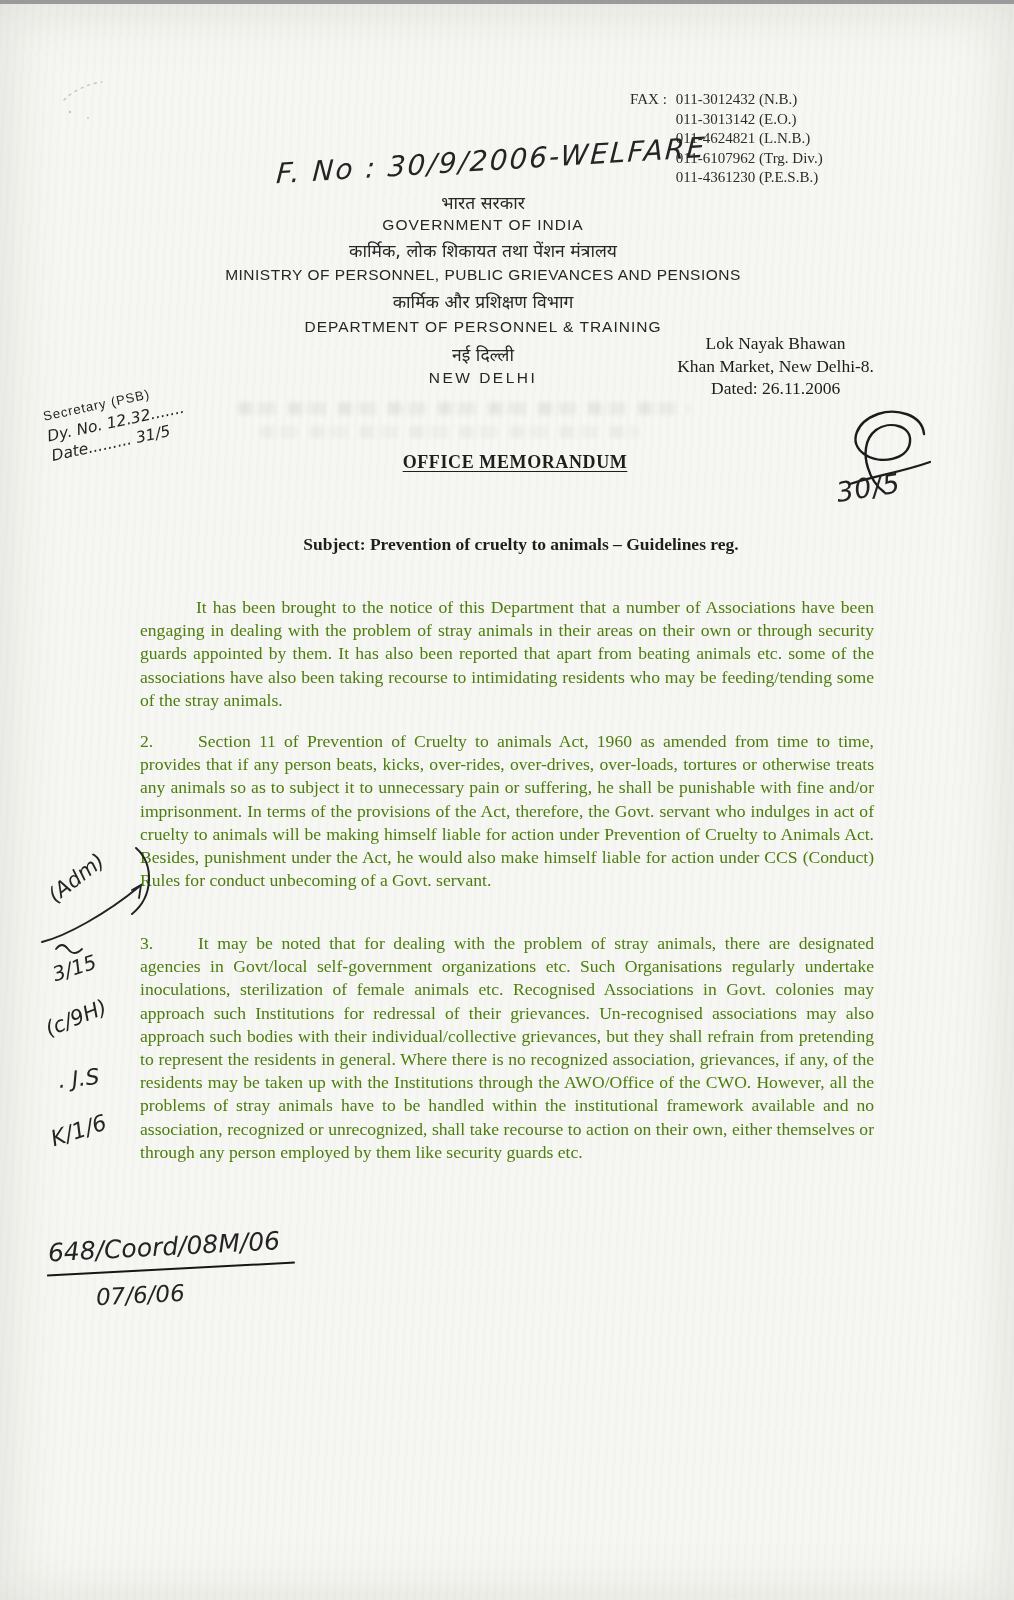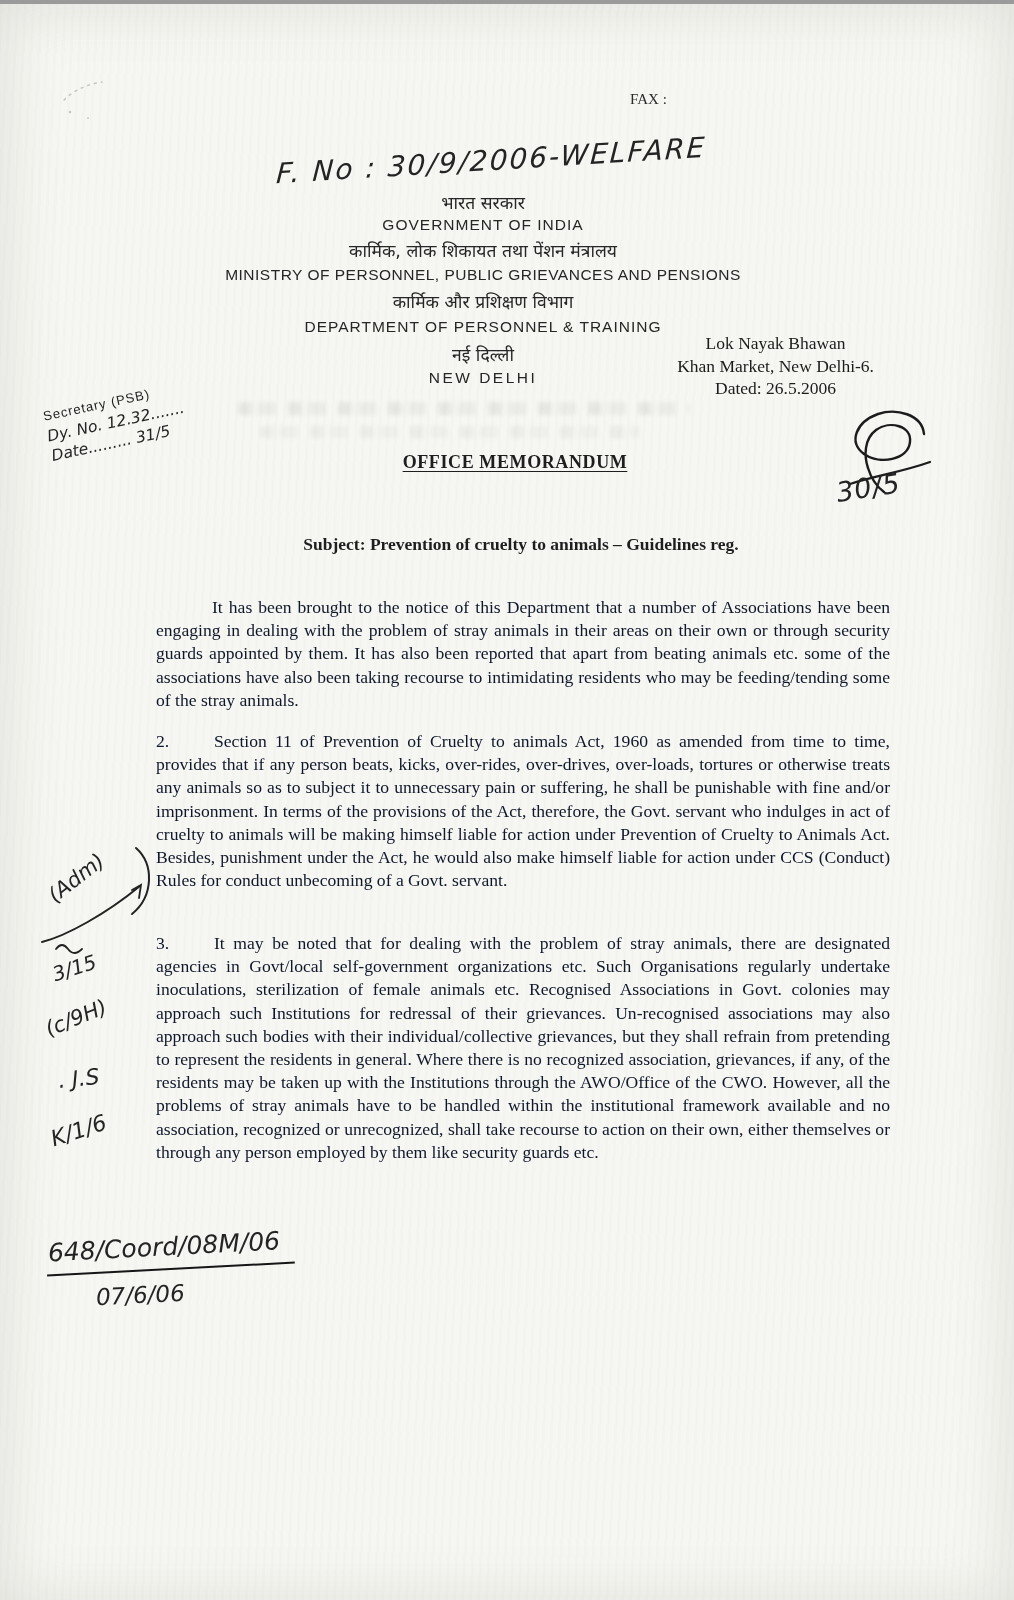--- a/index.html
+++ b/index.html
@@ -64,22 +64,22 @@
                   font-weight:bold; font-size:18px; letter-spacing:.6px;
                   text-decoration:underline; text-underline-offset:3px; }
   .subject { position:absolute; left:14px; top:530px; width:1014px; text-align:center;
              font-weight:bold; font-size:17.5px; }
 
   
   .signature-flourish { position:absolute; left:812px; top:400px; }
   .sign-initial { position:absolute; left:836px; top:468px; font-size:27px; transform:rotate(-9deg); letter-spacing:1px; }
 
   
-  .body-para { position:absolute; left:156px; width:734px; font-size:17.6px; line-height:23.2px;
-               text-align:justify; color:#0f172a; }
+  .body-para { position:absolute; left:140px; width:734px; font-size:17.6px; line-height:23.2px;
+               text-align:justify; color:#4d7c0f; }
   .para-1 { top:592px; text-indent:56px; }
   .para-2 { top:726px;font-family:Liberation Serif, serif; }
   .para-3 { top:928px; }
   .para-num { display:inline-block; width:58px; text-indent:0; }
 
   
   .margin-mark { position:absolute; white-space:nowrap; }
   .mm-adm  { left:44px;  top:862px;  font-size:21px; transform:rotate(-38deg); }
   .mm-315  { left:52px;  top:952px;  font-size:20px; transform:rotate(-18deg); }
   .mm-9h   { left:44px;  top:1002px; font-size:21px; transform:rotate(-22deg); }
@@ -110,39 +110,46 @@
   <div class="scan-noise"></div>
 
   <svg class="corner-marks" width="70" height="50" viewBox="0 0 70 50">
     <path d="M6 26 C 16 16, 30 10, 44 8" fill="none" stroke="#8a8a85" stroke-width="1.4" stroke-linecap="round" stroke-dasharray="2 5"></path>
     <circle cx="12" cy="38" r="1.2" fill="#8a8a85"></circle>
     <circle cx="30" cy="44" r="1.1" fill="#9a9a95"></circle>
   </svg>
 
   <div class="fax-block">
     <span class="fax-label">FAX :</span>
+    <div class="fax-lines">
+      <div>011-3012432 (N.B.)</div>
+      <div>011-3013142 (E.O.)</div>
+      <div>011-4624821 (L.N.B.)</div>
+      <div>011-6107962 (Trg. Div.)</div>
+      <div>011-4361230 (P.E.S.B.)</div>
+    </div>
   </div>
 
   <div class="hand file-no">F. No : 30/9/2006-WELFARE</div>
 
   <div class="letterhead sans">
     <div class="lh-hindi lh-h1">भारत सरकार</div>
     <div class="lh-en lh-e1">GOVERNMENT OF INDIA</div>
     <div class="lh-hindi lh-h2">कार्मिक, लोक शिकायत तथा पेंशन मंत्रालय</div>
     <div class="lh-en lh-e2">MINISTRY OF PERSONNEL, PUBLIC GRIEVANCES AND PENSIONS</div>
     <div class="lh-hindi lh-h3">कार्मिक और प्रशिक्षण विभाग</div>
     <div class="lh-en lh-e3">DEPARTMENT OF PERSONNEL &amp; TRAINING</div>
     <div class="lh-hindi lh-h4">नई दिल्ली</div>
     <div class="lh-en lh-e4">NEW DELHI</div>
   </div>
 
   <div class="address">
     <div>Lok Nayak Bhawan</div>
-    <div>Khan Market, New Delhi-6.</div>
-    <div>Dated: 26.5.2006</div>
+    <div>Khan Market, New Delhi-8.</div>
+    <div>Dated: 26.11.2006</div>
   </div>
 
   <div class="diary-stamp">
     <div class="diary-l1">Secretary (PSB)</div>
     <div class="hand diary-l2">Dy. No. 12.32.......</div>
     <div class="hand diary-l3">Date......... 31/5</div>
   </div>
 
   <div class="smudge smudge-1"></div>
   <div class="smudge smudge-2"></div>

